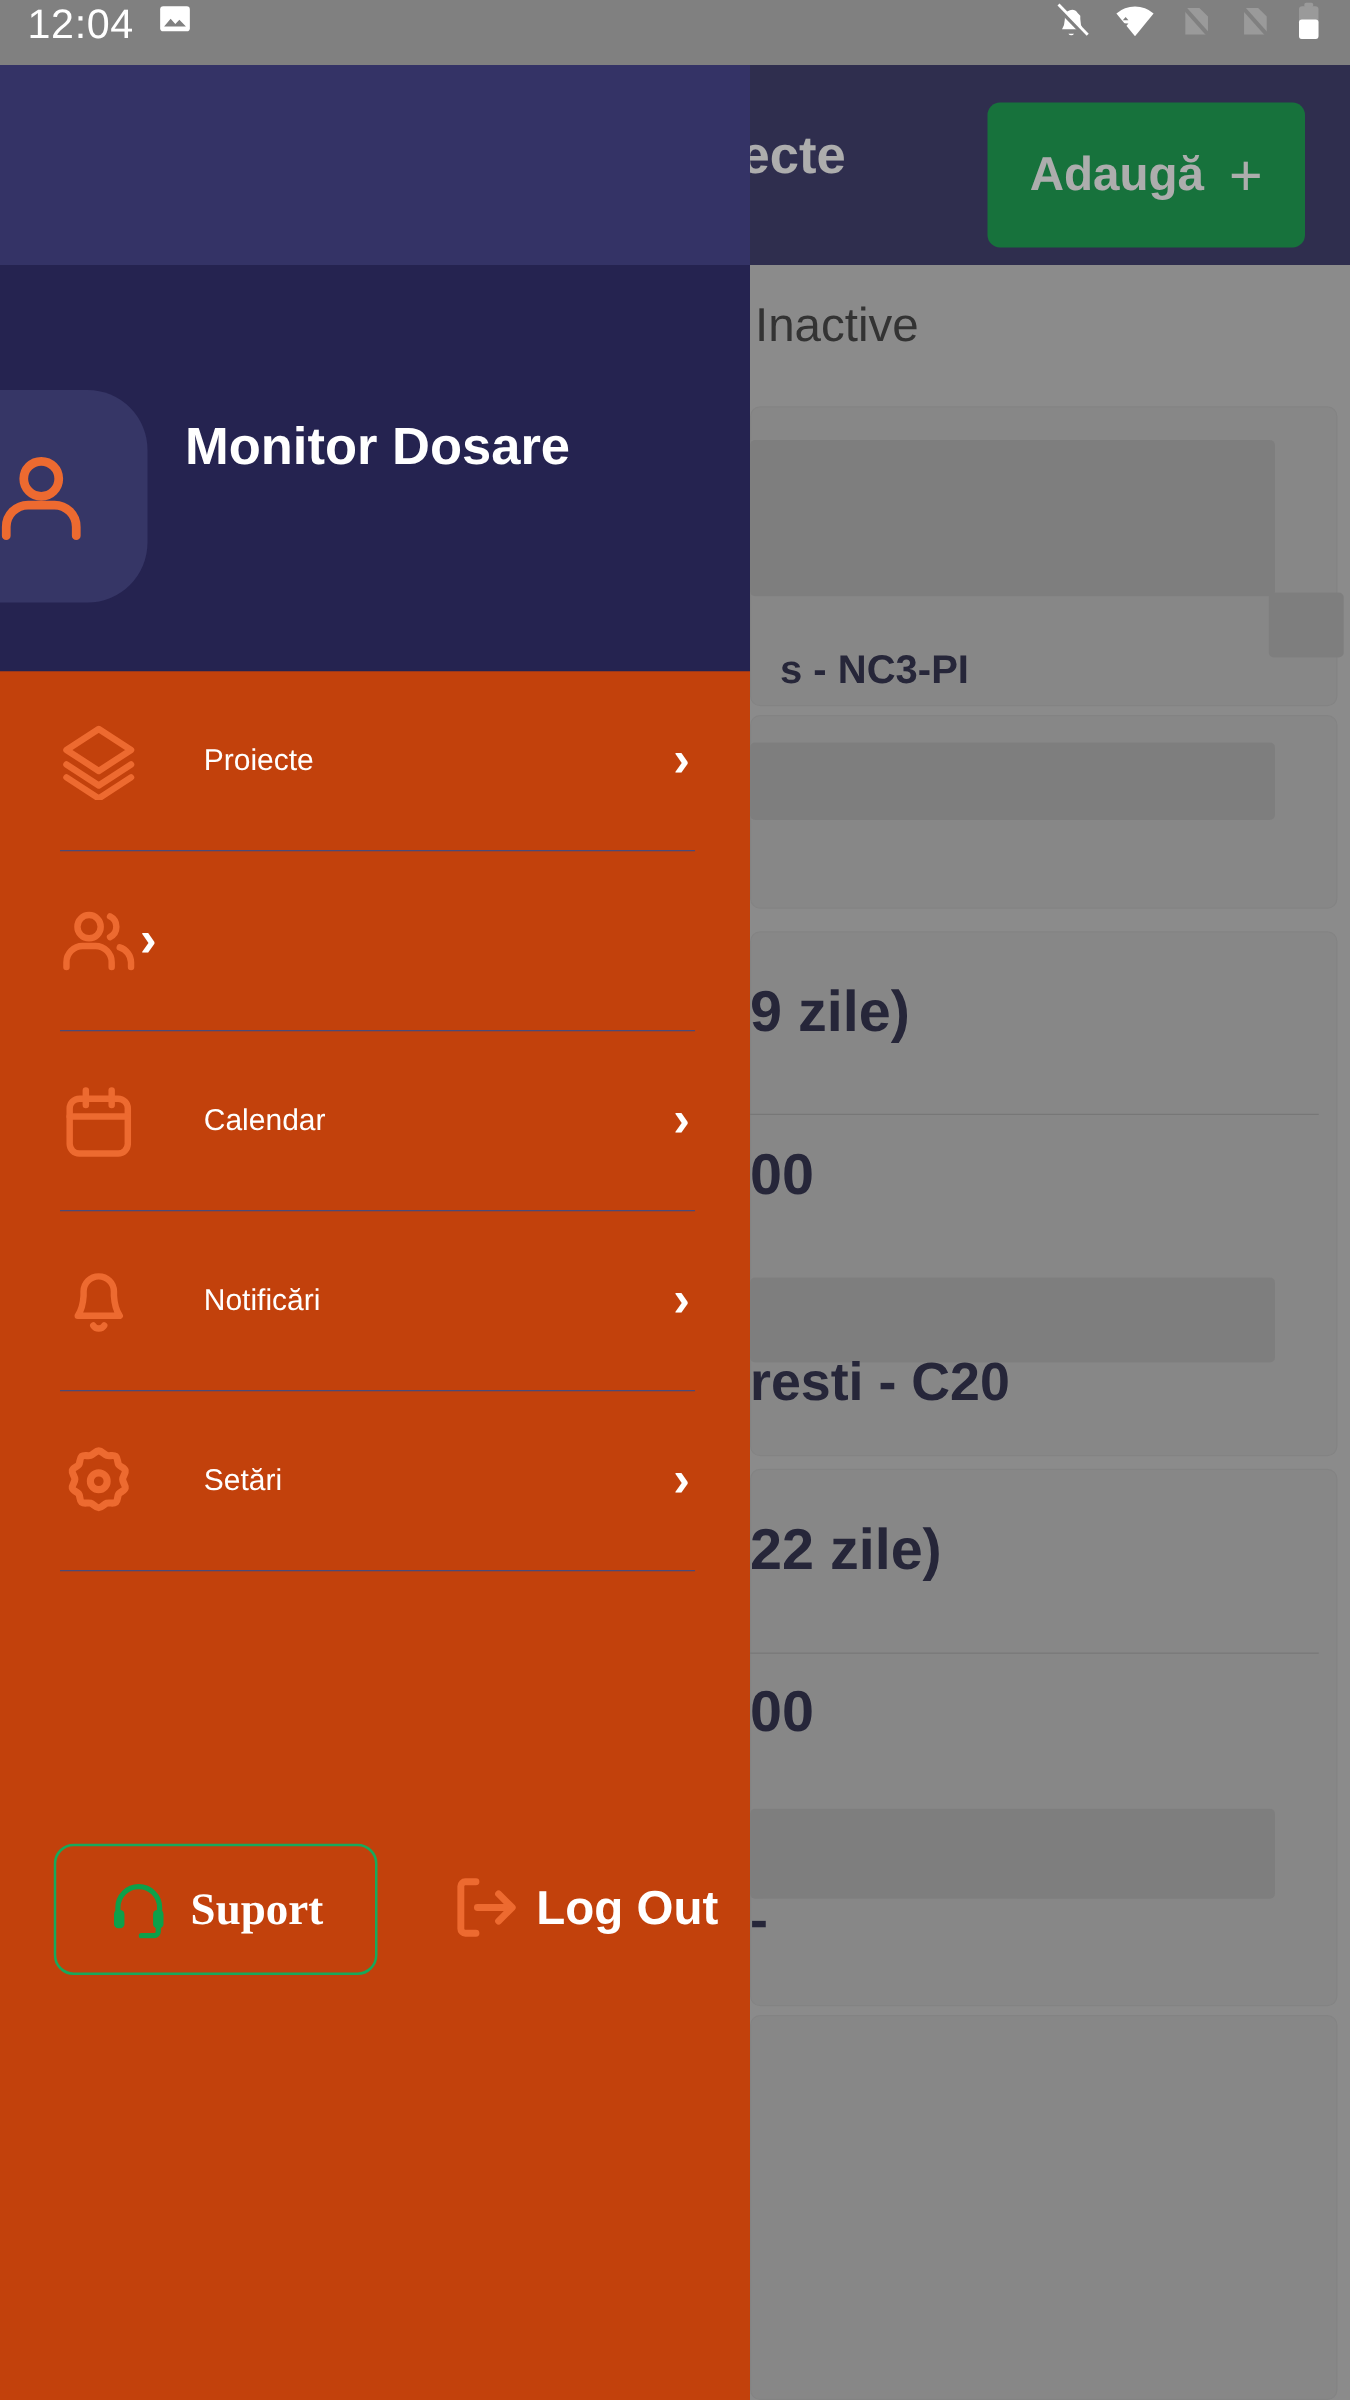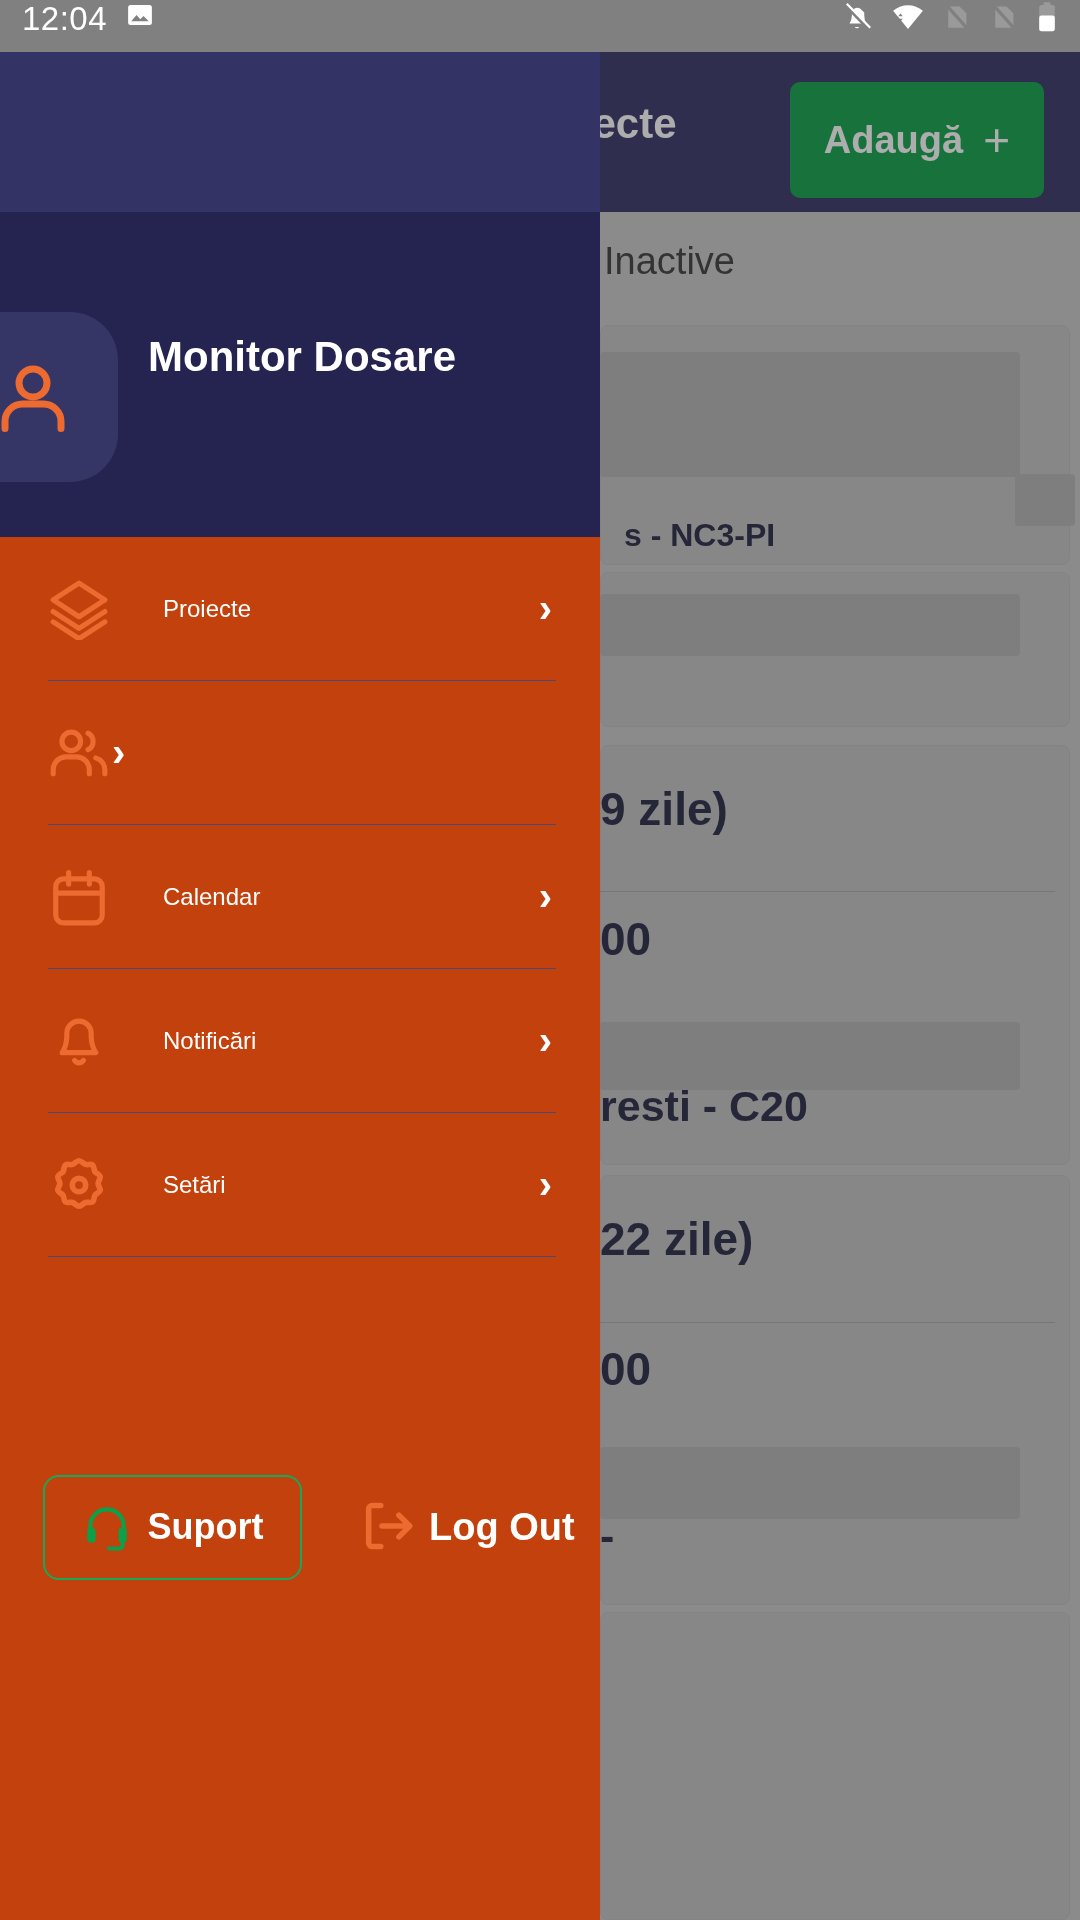--- a/index.html
+++ b/index.html
@@ -303,20 +303,21 @@
     align-items: center;
     justify-content: center;
     gap: 16px;
     cursor: pointer;
     box-sizing: border-box;
   }
   .suport-label {
     color: #ffffff;
     font-size: 36px;
     font-weight: bold;
+    font-family: Liberation Serif, serif;
   }
   .logout-btn {
     margin-left: 57px;
     display: flex;
     align-items: center;
     gap: 12px;
     background: transparent;
     border: none;
     cursor: pointer;
     padding: 0;

